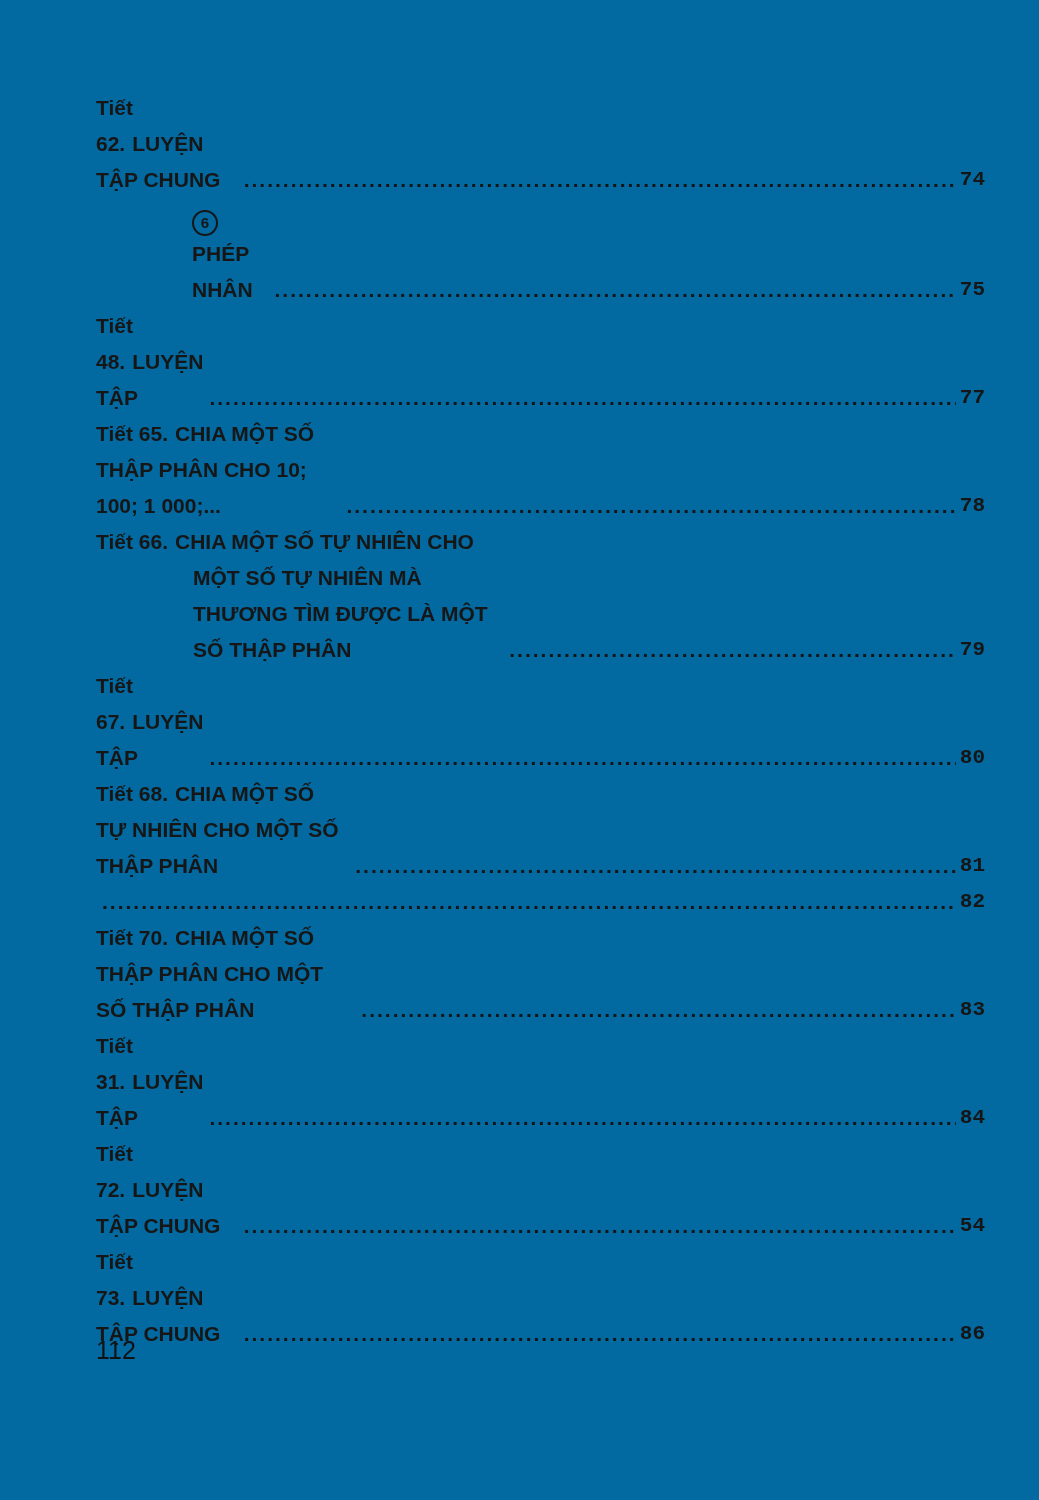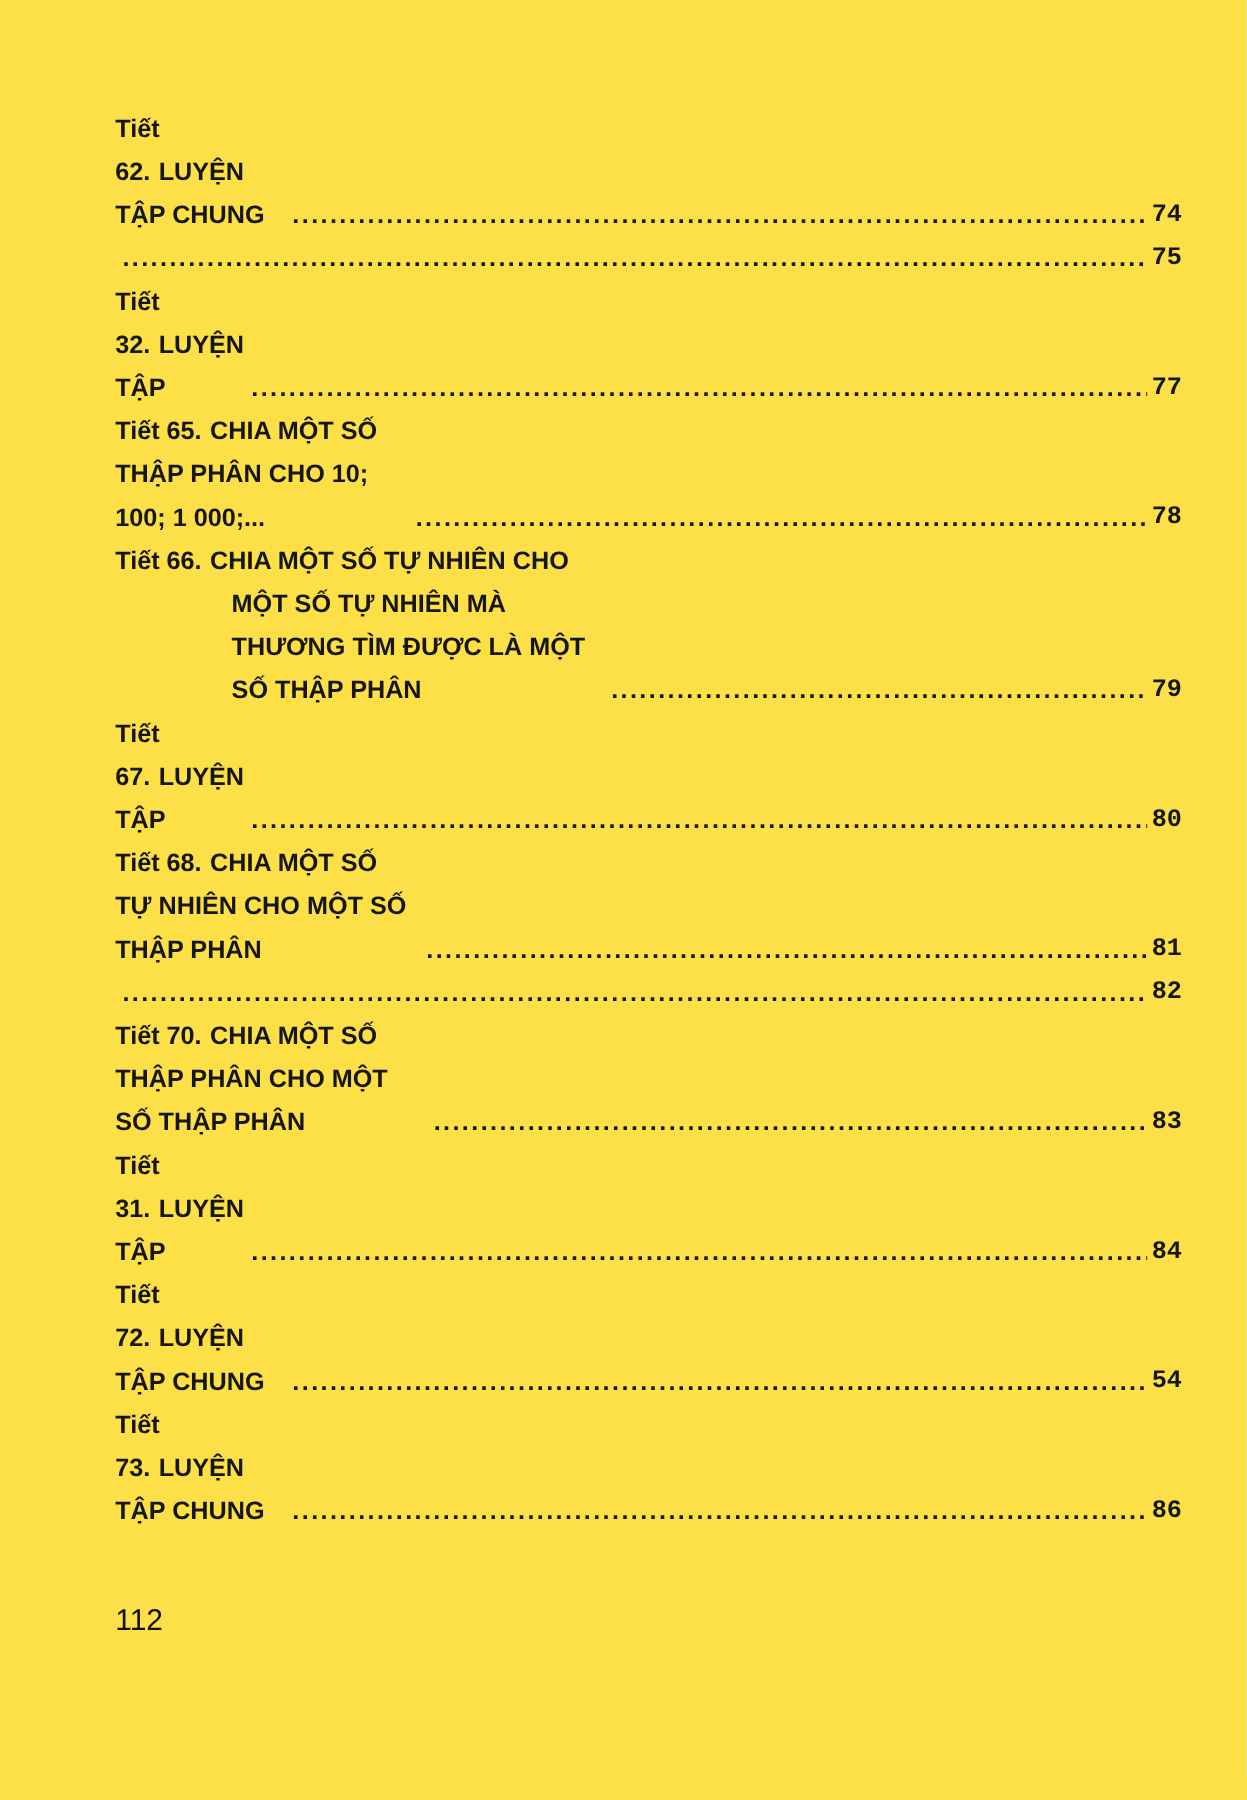--- a/index.html
+++ b/index.html
@@ -4,21 +4,21 @@
 <style>
   html, body {
     margin: 0;
     padding: 0;
     background: #e8e8e6;
   }
   .page {
     position: relative;
     width: 1039px;
     height: 1500px;
-    background: #fde047;
+    background: #0369a1;
     font-family: "Liberation Sans", sans-serif;
     color: #161616;
     overflow: hidden;
     box-sizing: border-box;
   }
   .toc {
     position: absolute;
     top: 90px;
     left: 96px;
     width: 889px;
@@ -88,25 +88,26 @@
 
 <div class="page">
 
   <div class="toc" id="toc-list">
       <div class="toc-row">
     <span class="toc-text"><span class="toc-label">Tiết 62.</span><span class="toc-title">LUYỆN TẬP CHUNG</span></span>
     <span class="leader"></span>
     <span class="page-num">74</span>
   </div>
       <div class="toc-row section-row">
+    <span class="toc-text"><span class="circle-num">6</span><span class="toc-title">PHÉP NHÂN</span></span>
     <span class="leader"></span>
     <span class="page-num">75</span>
   </div>
       <div class="toc-row">
-    <span class="toc-text"><span class="toc-label">Tiết 32.</span><span class="toc-title">LUYỆN TẬP</span></span>
+    <span class="toc-text"><span class="toc-label">Tiết 48.</span><span class="toc-title">LUYỆN TẬP</span></span>
     <span class="leader"></span>
     <span class="page-num">77</span>
   </div>
       <div class="toc-row">
     <span class="toc-text"><span class="toc-label">Tiết 65.</span><span class="toc-title">CHIA MỘT SỐ THẬP PHÂN CHO 10; 100; 1 000;...</span></span>
     <span class="leader"></span>
     <span class="page-num">78</span>
   </div>
       <div class="toc-row">
     <span class="toc-text hang"><span class="toc-label">Tiết 66.</span><span class="toc-title">CHIA MỘT SỐ TỰ NHIÊN CHO MỘT SỐ TỰ NHIÊN MÀ THƯƠNG TÌM ĐƯỢC LÀ MỘT SỐ THẬP PHÂN</span></span>

